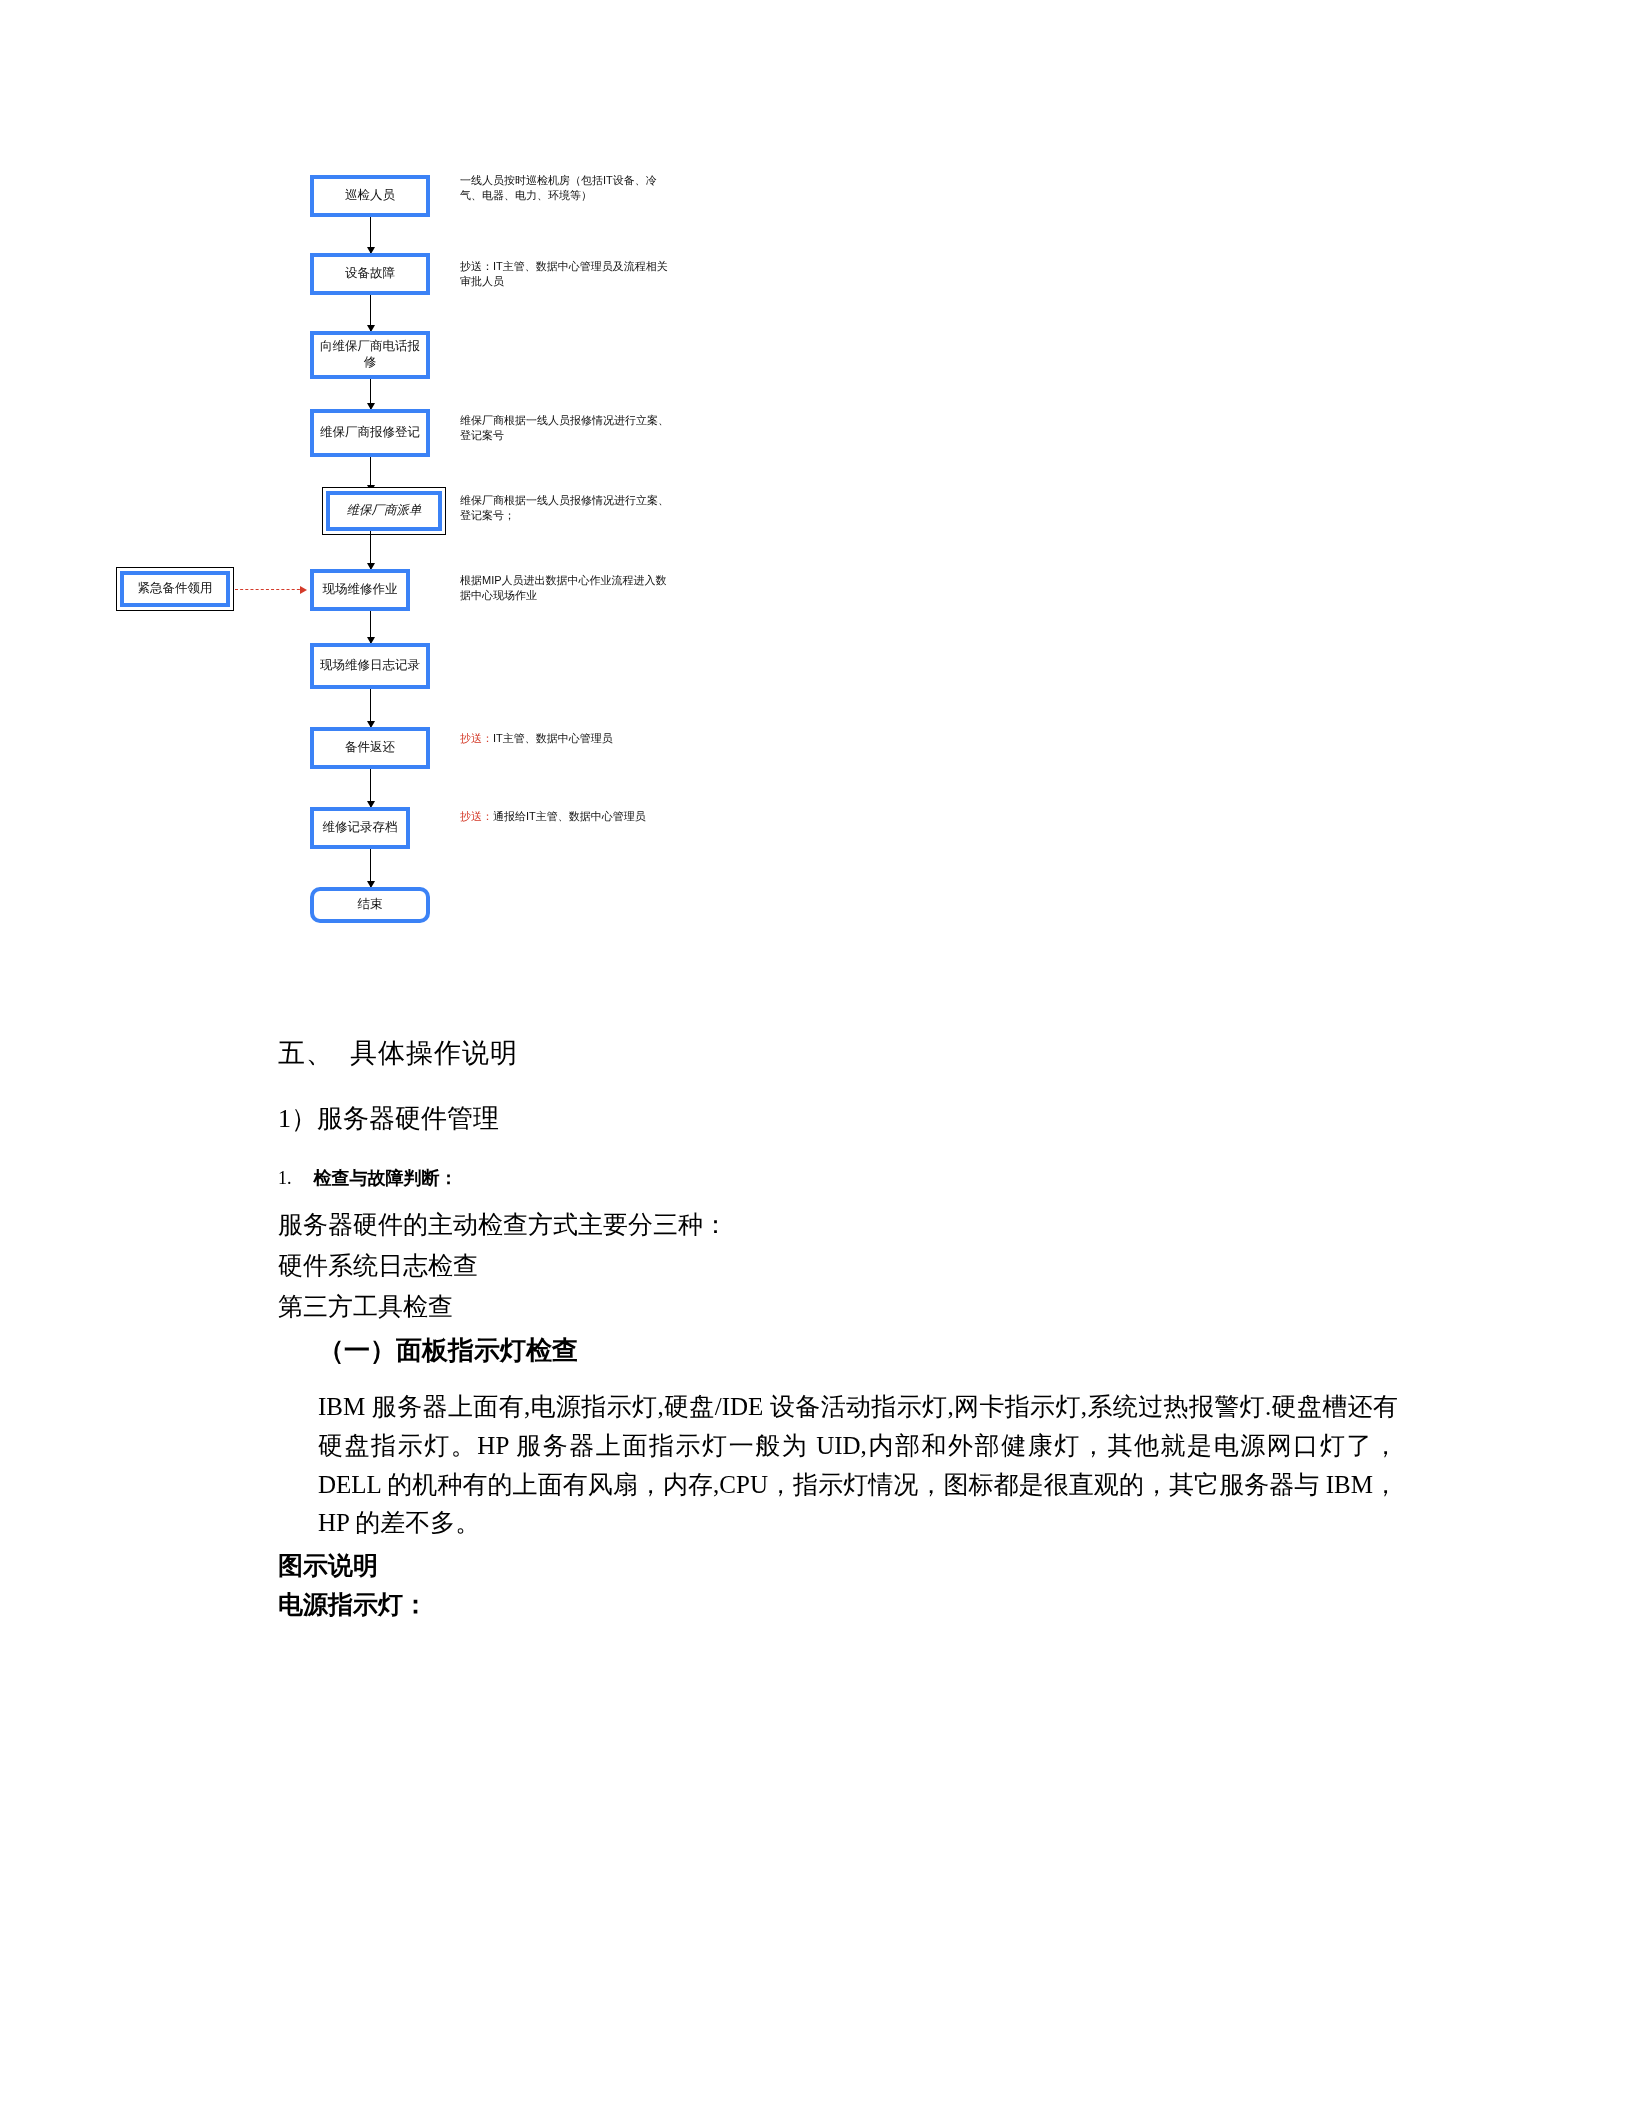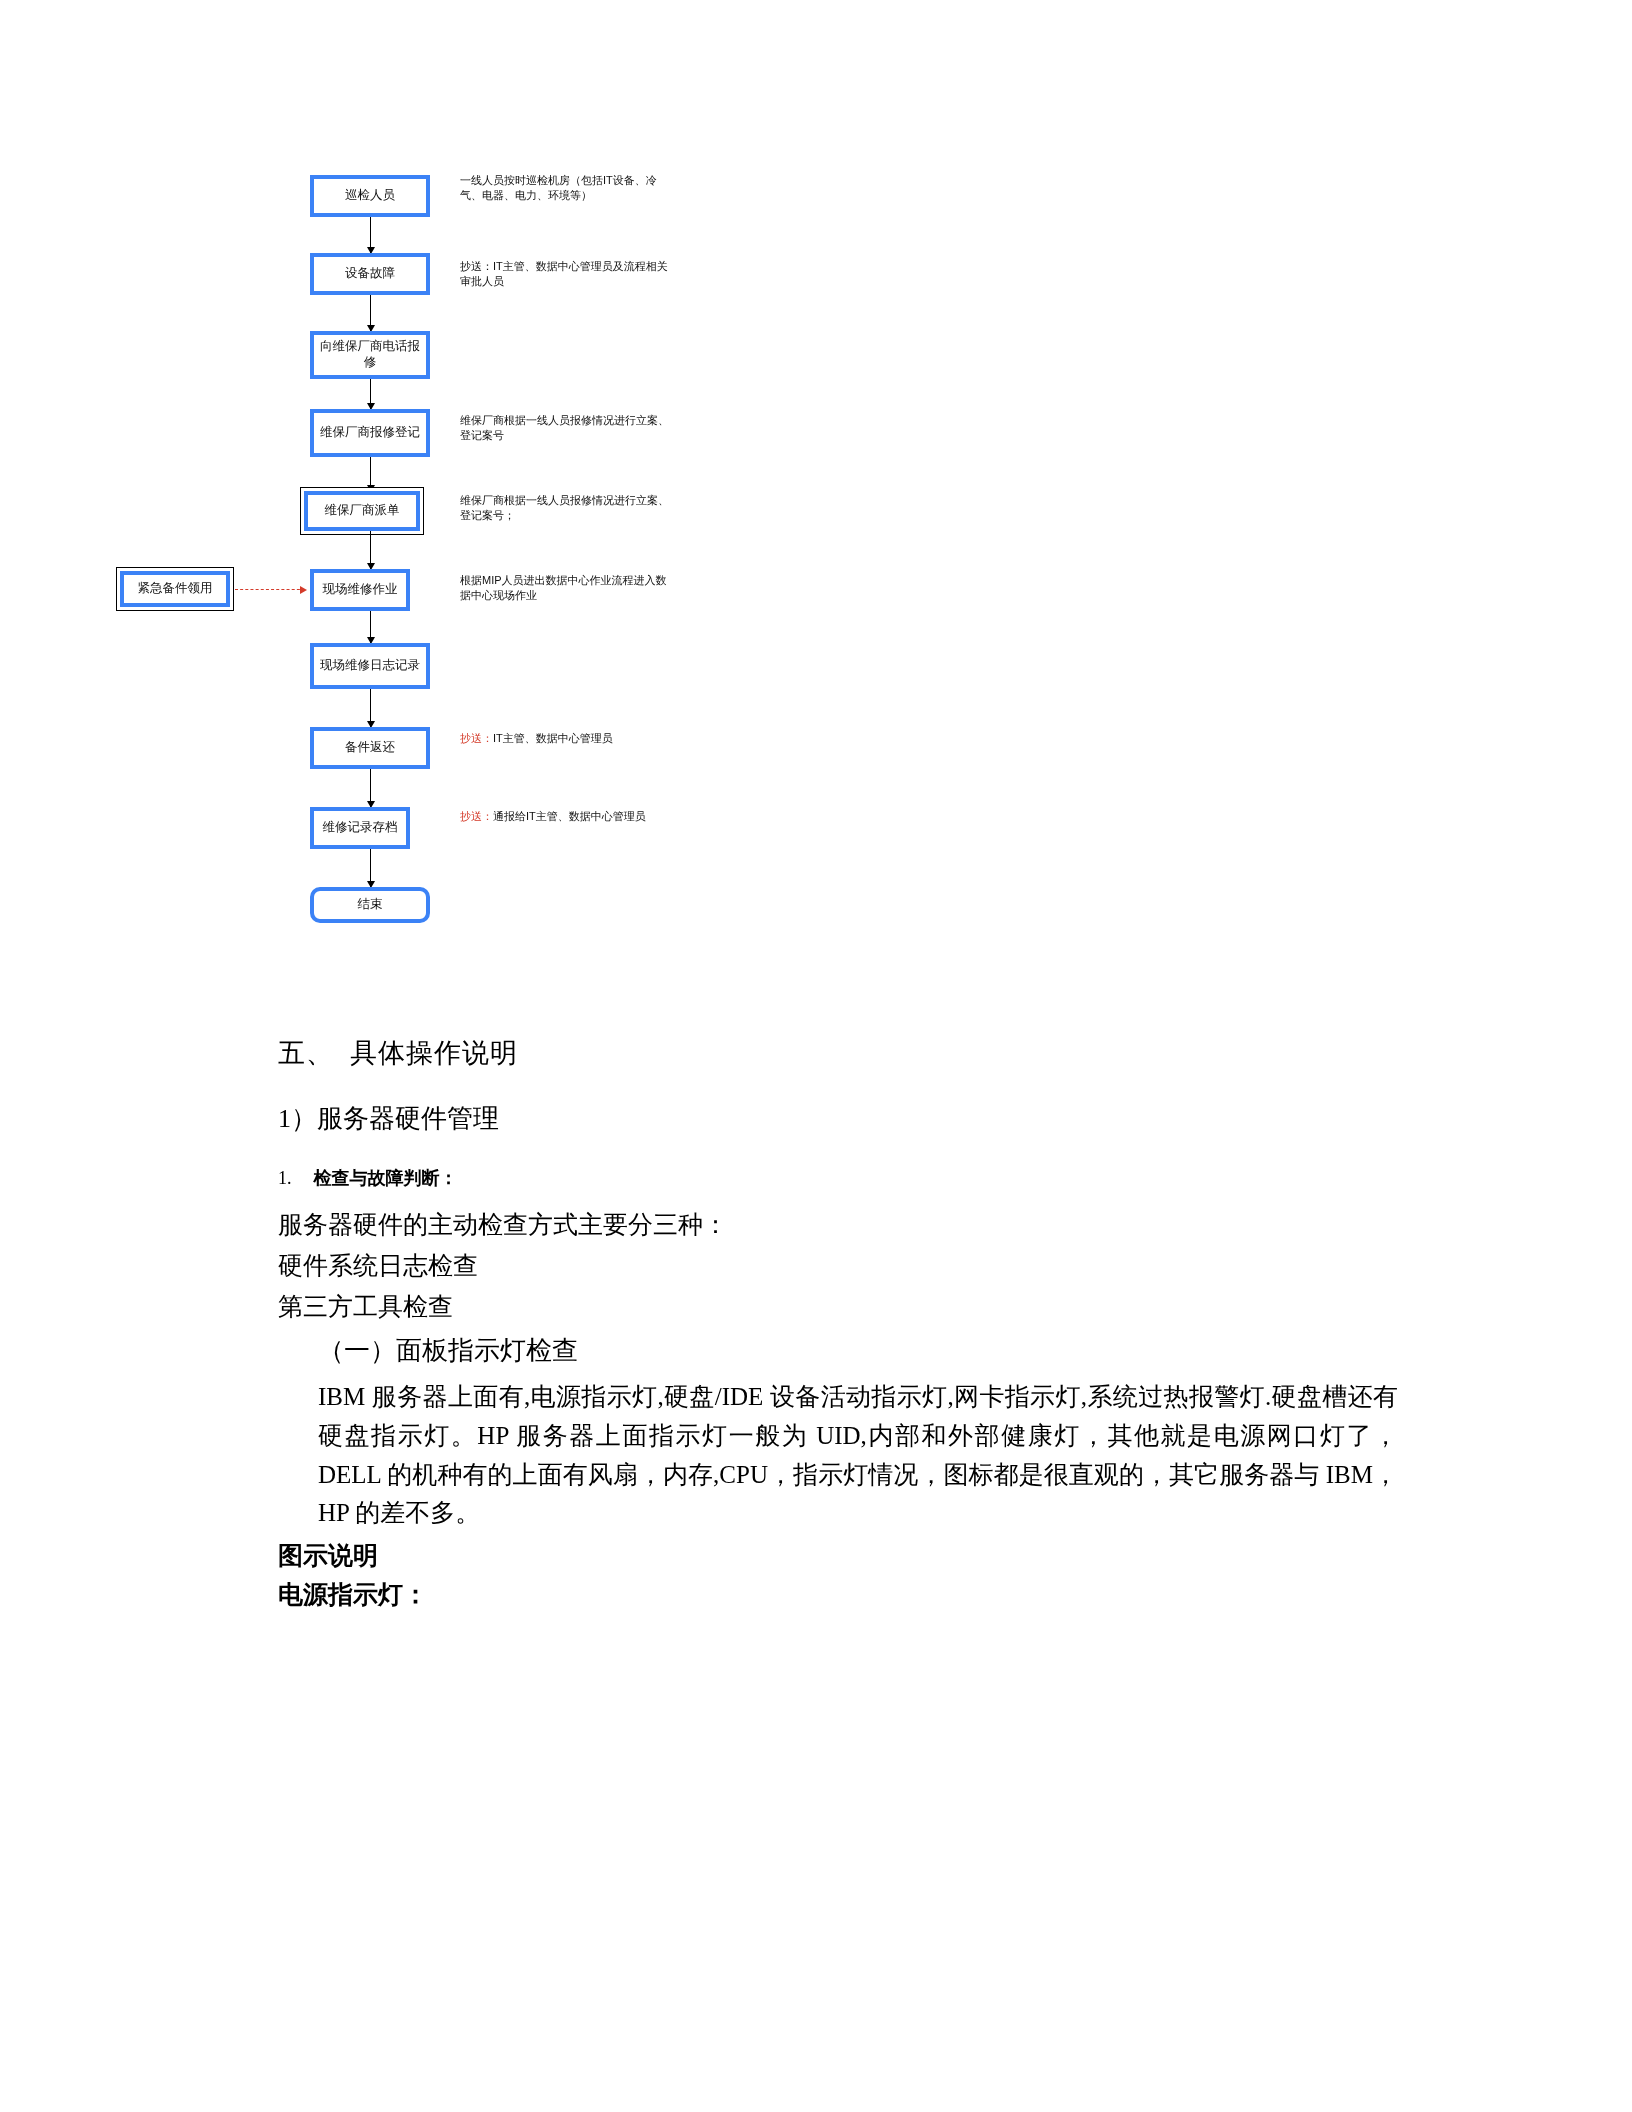--- a/index.html
+++ b/index.html
@@ -117,22 +117,22 @@
     margin: 0 0 18px 0;
   }
   .h-sub .num { font-weight: normal; margin-right: 22px; }
   .plain {
     font-size: 25px;
     margin: 0 0 8px 0;
     line-height: 1.32;
   }
   .h-paren {
     font-size: 26px;
-    font-weight: normal;
-    margin: 10px 0 10px 40px;
+    font-weight: bold;
+    margin: 10px 0 20px 40px;
   }
   .para {
     font-size: 25px;
     line-height: 1.55;
     margin: 0 0 4px 40px;
     text-align: justify;
   }
   .bold-line {
     font-size: 25px;
     font-weight: bold;
@@ -151,21 +151,21 @@
 
     <div class="fc-node" style="left:80px; top:78px; width:120px; height:42px;">设备故障</div>
     <div class="fc-arrow" style="left:140px; top:120px; height:36px;"></div>
 
     <div class="fc-node" style="left:80px; top:156px; width:120px; height:48px;">向维保厂商电话报修</div>
     <div class="fc-arrow" style="left:140px; top:204px; height:30px;"></div>
 
     <div class="fc-node" style="left:80px; top:234px; width:120px; height:48px;">维保厂商报修登记</div>
     <div class="fc-arrow" style="left:140px; top:282px; height:34px;"></div>
 
-    <div class="fc-node double" style="left:74px; top:316px; width:116px; height:40px;">维保厂商派单</div>
+    <div class="fc-node double" style="left:96px; top:316px; width:116px; height:40px;font-style:italic;">维保厂商派单</div>
     <div class="fc-arrow" style="left:140px; top:356px; height:38px;"></div>
 
     <div class="fc-node" style="left:80px; top:394px; width:100px; height:42px;">现场维修作业</div>
     <div class="fc-arrow" style="left:140px; top:436px; height:32px;"></div>
 
     <div class="fc-node" style="left:80px; top:468px; width:120px; height:46px;">现场维修日志记录</div>
     <div class="fc-arrow" style="left:140px; top:514px; height:38px;"></div>
 
     <div class="fc-node" style="left:80px; top:552px; width:120px; height:42px;">备件返还</div>
     <div class="fc-arrow" style="left:140px; top:594px; height:38px;"></div>

